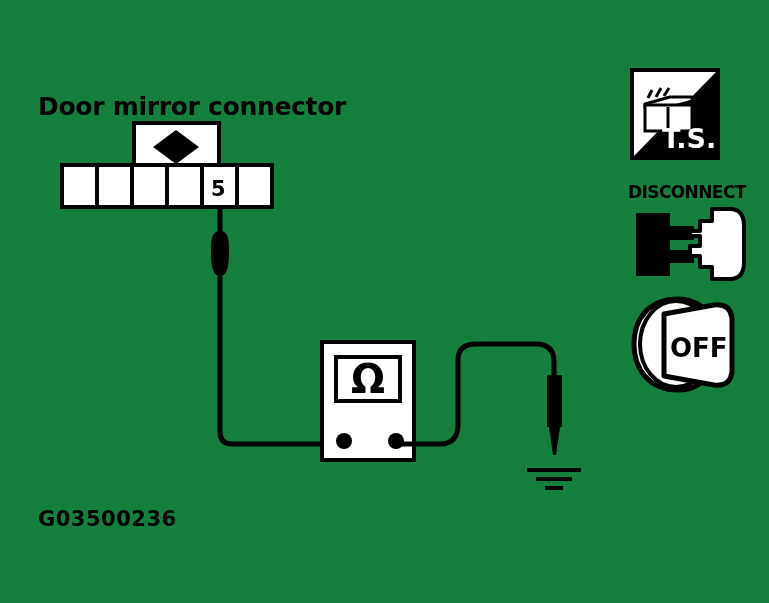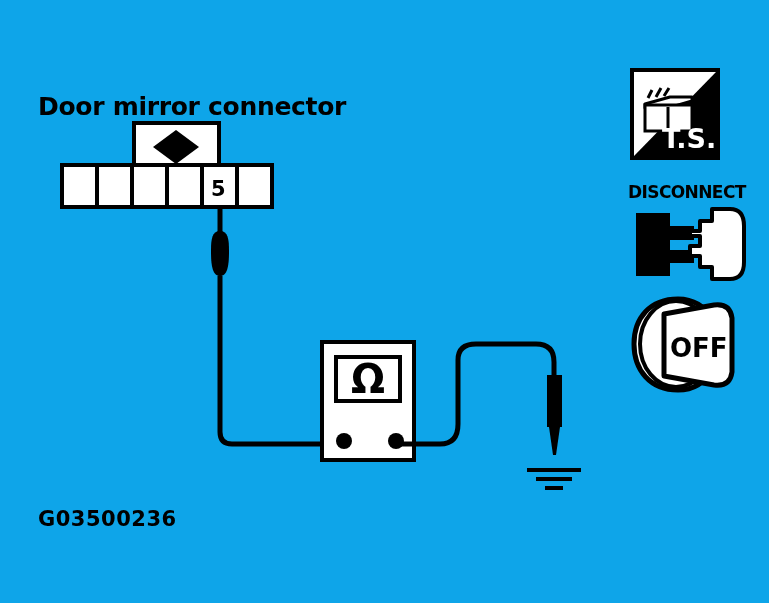--- a/index.html
+++ b/index.html
@@ -8,21 +8,21 @@
     padding: 0;
     background: #ffffff;
   }
   body {
     font-family: "Liberation Sans", sans-serif;
   }
   #page {
     position: relative;
     width: 769px;
     height: 603px;
-    background: #0ea5e9;
+    background: #15803d;
     overflow: hidden;
   }
   #diagram-svg {
     position: absolute;
     top: 0;
     left: 0;
     width: 769px;
     height: 603px;
   }
   .hdr-text {

